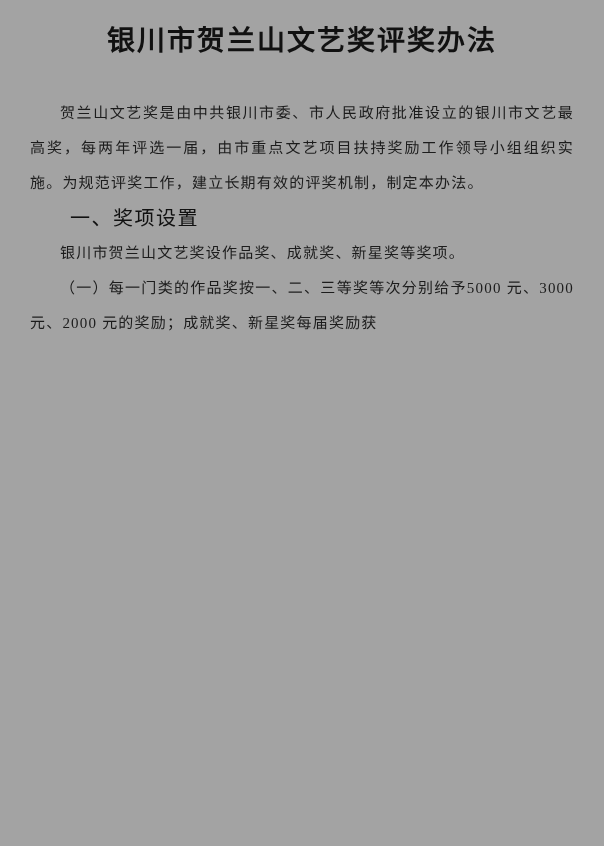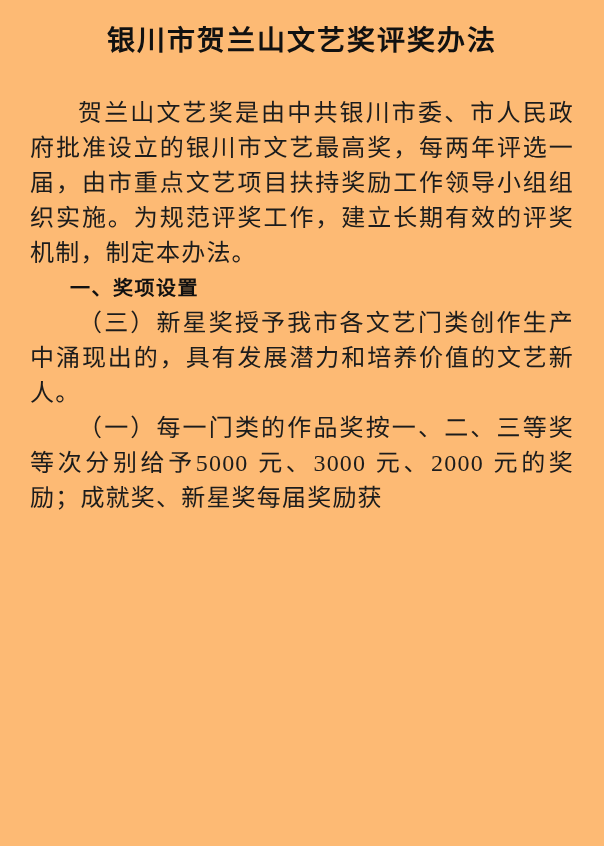--- a/index.html
+++ b/index.html
@@ -12,47 +12,47 @@
     height: 846px;
     overflow: hidden;
     font-family: "Liberation Serif", "DejaVu Serif", serif;
     color: #1c1c1c;
   }
   .doc-page {
     box-sizing: border-box;
     width: 604px;
     height: 846px;
     padding: 12px 30px 0 30px;
-    background: #fdba74;
+    background: #a3a3a3;
   }
   .doc-title {
     margin: 8px 0 0 0;
     text-align: center;
     font-size: 28px;
     line-height: 42px;
     font-weight: bold;
     letter-spacing: 2px;
     color: #111111;
   }
   .doc-body {
     margin-top: 34px;
   }
   .para {
     margin: 0;
-    font-size: 24px;
+    font-size: 15px;
     line-height: 35px;
     letter-spacing: 1.2px;
     text-align: justify;
     text-justify: inter-ideograph;
     text-indent: 2em;
     color: #1c1c1c;
   }
   .para.heading {
     font-family: "Liberation Sans", "DejaVu Sans", sans-serif;
-    font-weight: bold;
+    font-weight: normal;
     font-size: 20px;
     letter-spacing: 1.5px;
     color: #111111;
     text-align: left;
   }
   .para.num-mix {
     
     font-variant-numeric: lining-nums;
   }
 </style>
@@ -60,21 +60,21 @@
 <body>
 
 <div class="doc-page">
   <h1 class="doc-title">银川市贺兰山文艺奖评奖办法</h1>
 
   <div class="doc-body">
     <p class="para">贺兰山文艺奖是由中共银川市委、市人民政府批准设立的银川市文艺最高奖，每两年评选一届，由市重点文艺项目扶持奖励工作领导小组组织实施。为规范评奖工作，建立长期有效的评奖机制，制定本办法。</p>
 
     <p class="para heading">一、奖项设置</p>
 
+    <p class="para">银川市贺兰山文艺奖设作品奖、成就奖、新星奖等奖项。</p>
 
 
 
-    <p class="para">（三）新星奖授予我市各文艺门类创作生产中涌现出的，具有发展潜力和培养价值的文艺新人。</p>
 
 
     <p class="para num-mix">（一）每一门类的作品奖按一、二、三等奖等次分别给予5000 元、3000 元、2000 元的奖励；成就奖、新星奖每届奖励获</p>
   </div>
 </div>
 
 </body></html>

